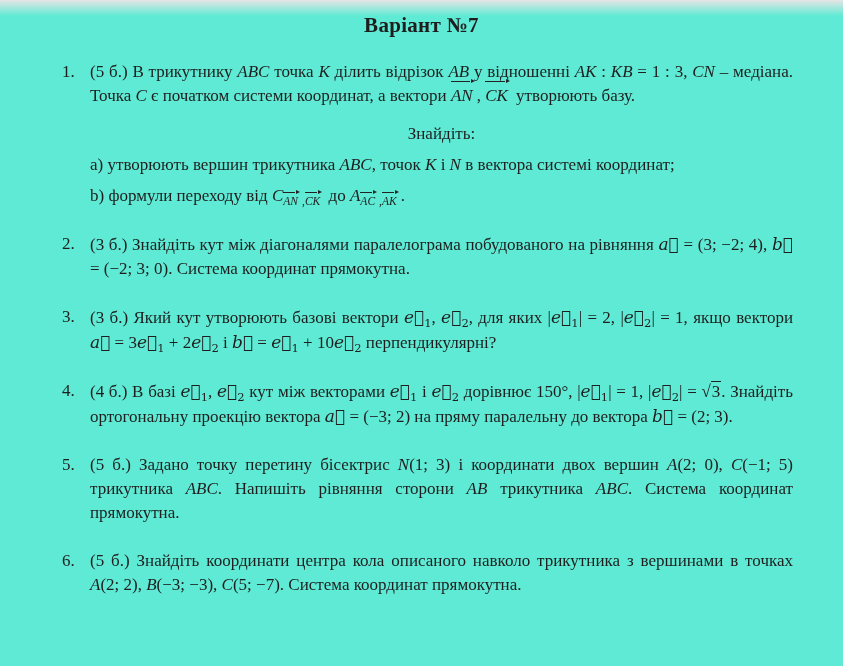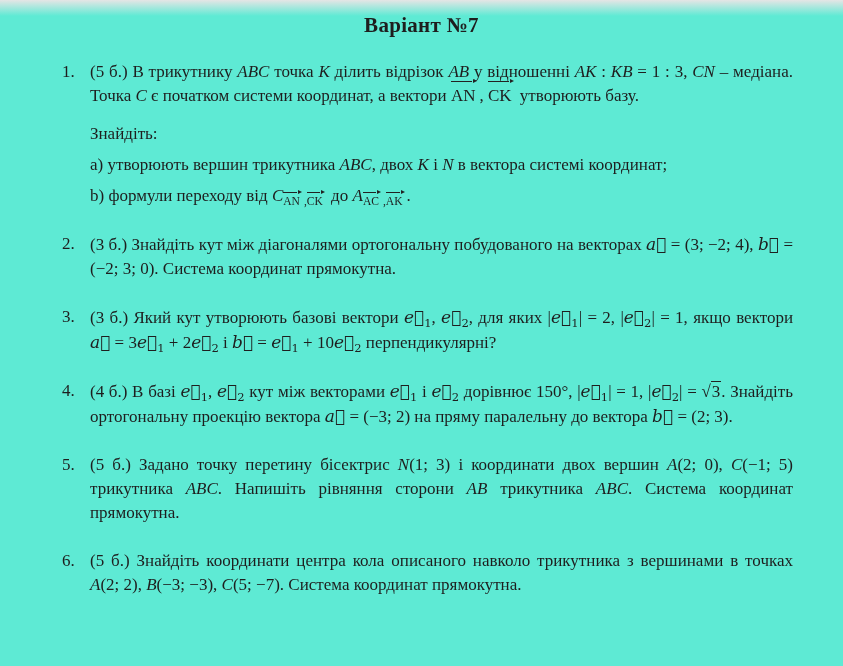--- a/index.html
+++ b/index.html
@@ -29,29 +29,29 @@
   .plist{
     list-style:none;
     margin:23px 0 0 0;
     padding:0 50px 0 62px;
   }
   .pitem{display:flex;margin-bottom:24px;}
   .pitem:last-child{margin-bottom:0;}
   .pnum{flex:none;width:28px;}
   .pbody{flex:1;min-width:0;}
   .ppar{margin:0;text-align:justify;}
-  .ppar.single{text-align:left;}
+  .ppar.single{text-align:center;}
   .pbody p + p{margin-top:7px;}
   .pbody p:nth-child(2){margin-top:14px;}
 
   .sg{white-space:pre-wrap;}
   .sg.b{font-weight:400;}
   .sg.i{font-style:italic;}
   .sg.v{font-style:italic;font-family:"DejaVu Serif", serif;}
-  .sg.ov{position:relative;margin-right:3px;padding-right:1px;}
+  .sg.ov{font-style:italic;position:relative;margin-right:3px;padding-right:1px;}
   .sg.ov::after{
     content:"";position:absolute;left:0;right:4px;top:-0.30em;
     border-top:1px solid #222;
   }
   .sg.ov::before{
     content:"";position:absolute;right:-1px;top:calc(-0.30em - 2px);
     width:0;height:0;
     border-top:2.5px solid transparent;
     border-bottom:2.5px solid transparent;
     border-left:4.5px solid #222;
@@ -69,28 +69,28 @@
 
 <div class="page">
   <div class="top-shade"></div>
   <h1 class="title">Варіант №7</h1>
   <ol id="problems" class="plist">
       <li class="pitem">
         <div class="pnum">1.</div>
         <div class="pbody">
           <p class="ppar"><span class="sg b">(5 б.)</span><span class="sg r"> В трикутнику </span><span class="sg i">ABC</span><span class="sg r"> точка </span><span class="sg i">K</span><span class="sg r"> ділить відрізок </span><span class="sg i">AB</span><span class="sg r"> у відношенні </span><span class="sg i">AK</span><span class="sg r"> : </span><span class="sg i">KB</span><span class="sg r"> = 1 : 3, </span><span class="sg i">CN</span><span class="sg r"> – медіана. Точка </span><span class="sg i">C</span><span class="sg r"> є початком системи координат, а вектори </span><span class="sg ov">AN</span><span class="sg r">, </span><span class="sg ov">CK</span><span class="sg r"> утворюють базу.</span></p>
           <p class="ppar single"><span class="sg r">Знайдіть:</span></p>
-          <p class="ppar"><span class="sg r">a) утворюють вершин трикутника </span><span class="sg i">ABC</span><span class="sg r">, двох </span><span class="sg i">K</span><span class="sg r"> і </span><span class="sg i">N</span><span class="sg r"> в вектора системі координат;</span></p>
+          <p class="ppar"><span class="sg r">a) утворюють вершин трикутника </span><span class="sg i">ABC</span><span class="sg r">, точок </span><span class="sg i">K</span><span class="sg r"> і </span><span class="sg i">N</span><span class="sg r"> в вектора системі координат;</span></p>
           <p class="ppar"><span class="sg r">b) формули переходу від </span><span class="sg i">C<sub class="ssub"><span class="sg ov">AN</span><span class="sg r">,</span><span class="sg ov">CK</span></sub></span><span class="sg r"> до </span><span class="sg i">A<sub class="ssub"><span class="sg ov">AC</span><span class="sg r">,</span><span class="sg ov">AK</span></sub></span><span class="sg r">.</span></p>
         </div>
       </li>
       <li class="pitem">
         <div class="pnum">2.</div>
         <div class="pbody">
-          <p class="ppar"><span class="sg b">(3 б.)</span><span class="sg r"> Знайдіть кут між діагоналями ортогональну побудованого на векторах </span><span class="sg v">a⃗</span><span class="sg r"> = (3; −2; 4), </span><span class="sg v">b⃗</span><span class="sg r"> = (−2; 3; 0). Система координат прямокутна.</span></p>
+          <p class="ppar"><span class="sg b">(3 б.)</span><span class="sg r"> Знайдіть кут між діагоналями паралелограма побудованого на рівняння </span><span class="sg v">a⃗</span><span class="sg r"> = (3; −2; 4), </span><span class="sg v">b⃗</span><span class="sg r"> = (−2; 3; 0). Система координат прямокутна.</span></p>
         </div>
       </li>
       <li class="pitem">
         <div class="pnum">3.</div>
         <div class="pbody">
           <p class="ppar"><span class="sg b">(3 б.)</span><span class="sg r"> Який кут утворюють базові вектори </span><span class="sg v">e⃗<sub class="ssub">1</sub></span><span class="sg r">, </span><span class="sg v">e⃗<sub class="ssub">2</sub></span><span class="sg r">, для яких |</span><span class="sg v">e⃗<sub class="ssub">1</sub></span><span class="sg r">| = 2, |</span><span class="sg v">e⃗<sub class="ssub">2</sub></span><span class="sg r">| = 1, якщо вектори </span><span class="sg v">a⃗</span><span class="sg r"> = 3</span><span class="sg v">e⃗<sub class="ssub">1</sub></span><span class="sg r"> + 2</span><span class="sg v">e⃗<sub class="ssub">2</sub></span><span class="sg r"> і </span><span class="sg v">b⃗</span><span class="sg r"> = </span><span class="sg v">e⃗<sub class="ssub">1</sub></span><span class="sg r"> + 10</span><span class="sg v">e⃗<sub class="ssub">2</sub></span><span class="sg r"> перпендикулярні?</span></p>
         </div>
       </li>
       <li class="pitem">
         <div class="pnum">4.</div>

